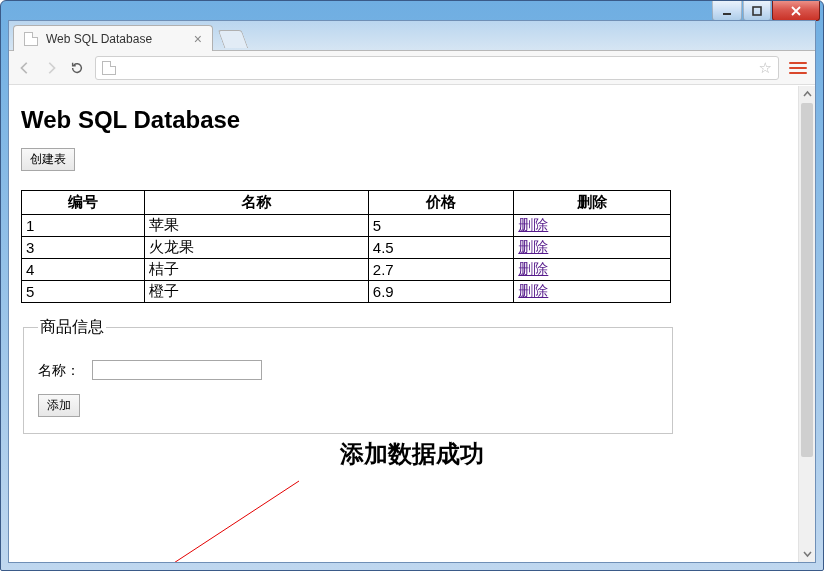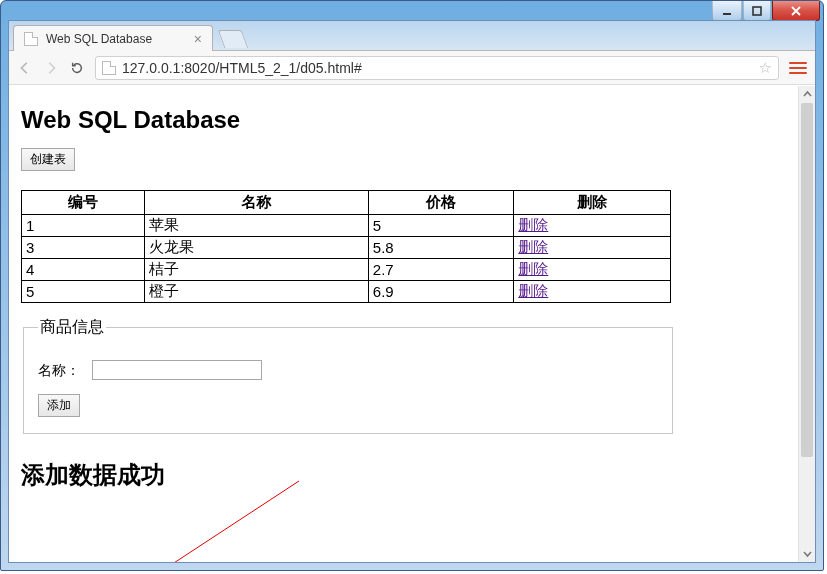--- a/index.html
+++ b/index.html
@@ -165,21 +165,21 @@
     margin-top: 14px;
     border: 1px solid #c7c7c7;
     padding: 14px 14px 16px 14px;
     width: 650px;
   }
   fieldset.form legend { font-size: 16px; padding: 0 2px; }
   .form-row { margin: 8px 0 14px 0; font-size: 14px; }
   .form-row label { display:inline-block; width: 50px; }
   .text-input { width: 170px; height: 20px; border:1px solid #a7a7a7; padding:1px 3px; font-family:inherit; }
 
-  .status { margin-top: 25px; }
+  .status { margin-top: 4px; text-align: center; }
   .status h2 { font-size: 24px; font-weight: bold; margin: 4px 0; }
 
   
   .arrow {
     position:absolute; left:135px; top:390px; pointer-events:none;
   }
 
   
   .vscroll {
     position:absolute; right:0; top:0; bottom:0; width:17px;
@@ -243,21 +243,20 @@
             <path d="M6 2 L12 8 L6 14" fill="none" stroke="#d0d0d0" stroke-width="2"></path>
           </svg>
       </div>
       <div class="nav-btn enabled">
         <svg viewBox="0 0 16 16">
             <path d="M3 8a5 5 0 1 0 1.5-3.5M3 2v3.5h3.5" fill="none" stroke="#5c5c5c" stroke-width="1.6"></path>
           </svg>
       </div>
       <div class="url-box">
         <span class="page-icon"></span>
-        <span>127.0.0.1:8020/HTML5_2_1/d05.html#</span>
         <span class="star">☆</span>
       </div>
       <div class="menu-icon">
         <span></span>
         <span></span>
         <span></span>
       </div>
     </div>
 
     <div class="viewport">
@@ -285,21 +284,21 @@
           <tbody id="rows">
               <tr>
                 <td>1</td>
                 <td>苹果</td>
                 <td>5</td>
                 <td><a href="#" class="del-link">删除</a></td>
               </tr>
               <tr>
                 <td>3</td>
                 <td>火龙果</td>
-                <td>5.8</td>
+                <td>4.5</td>
                 <td><a href="#" class="del-link">删除</a></td>
               </tr>
               <tr>
                 <td>4</td>
                 <td>桔子</td>
                 <td>2.7</td>
                 <td><a href="#" class="del-link">删除</a></td>
               </tr>
               <tr>
                 <td>5</td>

